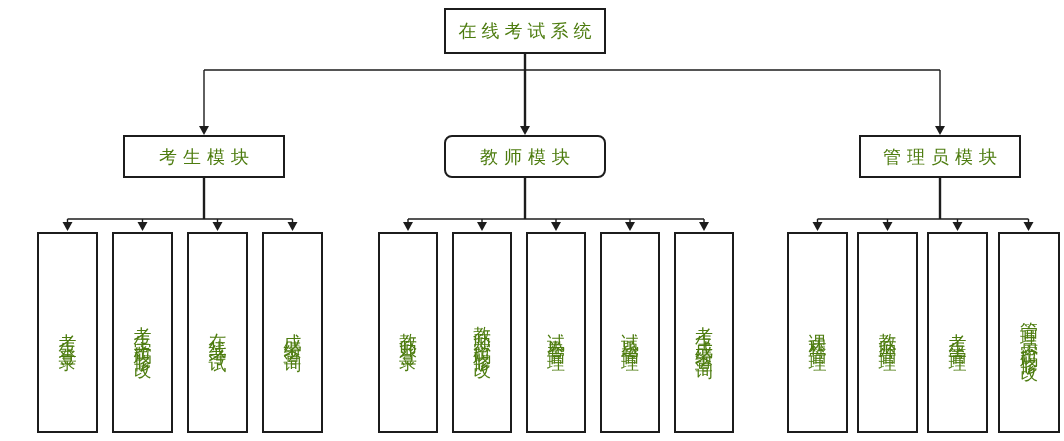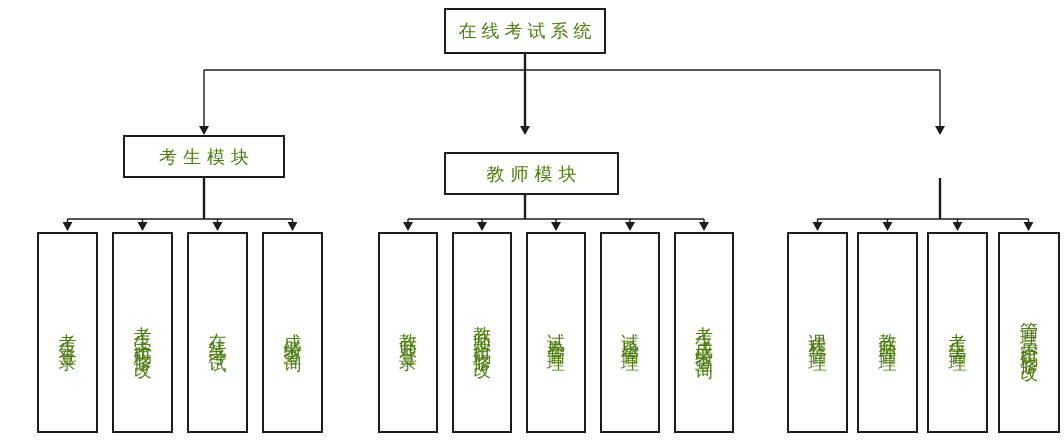--- a/index.html
+++ b/index.html
@@ -40,21 +40,21 @@
   .leaf .v-label {
     writing-mode: vertical-rl;
     text-orientation: upright;
     font-size: 18px;
     letter-spacing: 7px;
     line-height: 1;
   }
   
   .n-root { left: 444px; top: 8px;   width: 162px; height: 46px; }
   .n-m1   { left: 123px; top: 135px; width: 162px; height: 43px; }
-  .n-m2   { left: 444px; top: 152px; width: 175px; height: 43px; }
+  .n-m2   { left: 444px; top: 135px; width: 162px; height: 43px; border-radius: 8px; }
   .n-m3   { left: 859px; top: 135px; width: 162px; height: 43px; }
   
   .leaf { top: 232px; height: 201px; width: 61px; }
   .n-l10 { left: 37px;  }
   .n-l11 { left: 112px; }
   .n-l12 { left: 187px; }
   .n-l13 { left: 262px; }
   .n-l20 { left: 378px; width: 60px; }
   .n-l21 { left: 452px; width: 60px; }
   .n-l22 { left: 526px; width: 60px; }
@@ -127,20 +127,23 @@
   <div class="node n-root">
     <span class="h-label">在线考试系统</span>
   </div>
 
   <div class="node module n-m1">
     <span class="h-label">考生模块</span>
   </div>
   <div class="node module n-m2">
     <span class="h-label">教师模块</span>
   </div>
+  <div class="node module n-m3">
+    <span class="h-label">管理员模块</span>
+  </div>
 
   <div class="node leaf n-l10">
     <span class="v-label">考生登录</span>
   </div>
   <div class="node leaf n-l11">
     <span class="v-label">考生密码修改</span>
   </div>
   <div class="node leaf n-l12">
     <span class="v-label">在线考试</span>
   </div>

